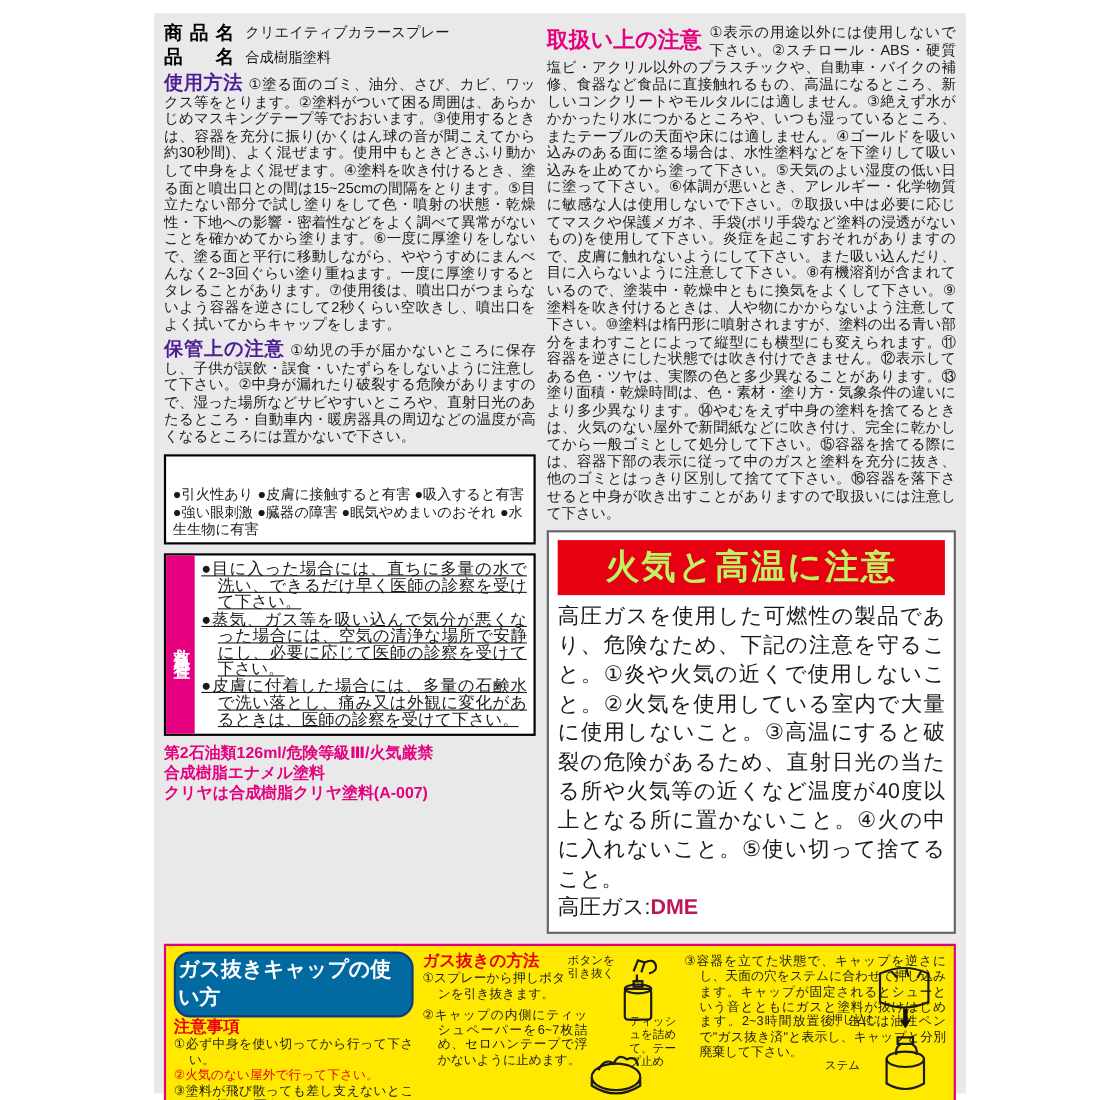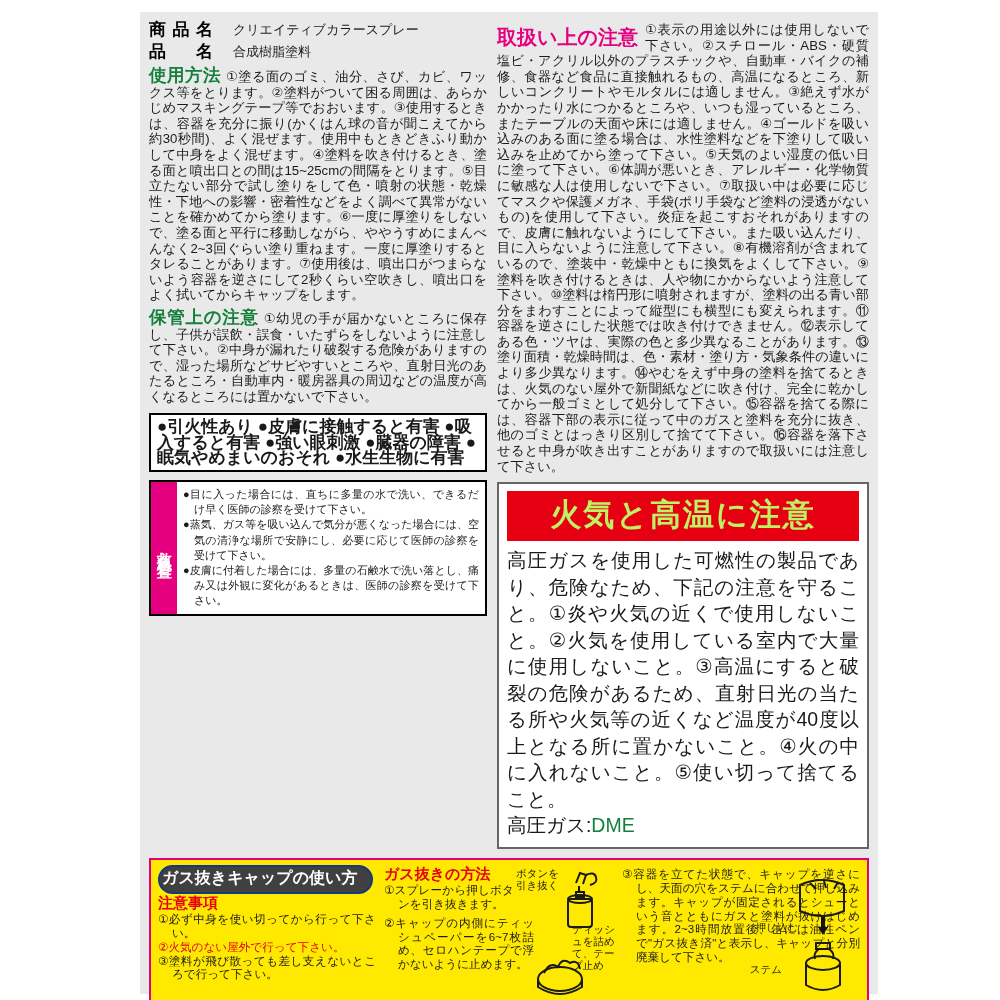--- a/index.html
+++ b/index.html
@@ -14,81 +14,81 @@
     background:#e9e9e9; padding:8px 9px 6px 9px;
   }
   .columns { display:flex; gap:10px; }
   .col-left { width:338px; flex:none; }
   .col-right { flex:1; min-width:0; }
 
   
   .spec-row { display:flex; margin-bottom:3px; }
   .spec-label {
     width:64px; flex:none; font-weight:bold; font-size:17px; color:#000;
-    text-align:justify; text-align-last:justify; margin-right:20px; line-height:19px;
+    text-align:justify; text-align-last:justify; margin-right:10px; line-height:19px;
   }
   .spec-value { font-size:13px; line-height:15.5px; padding-top:2px; }
 
   
   .para { font-size:13.2px; line-height:15.6px; text-align:justify; margin-top:7px; }
-  .inline-heading { color:#15803d; font-weight:bold; font-size:17.5px; margin-right:5px; }
+  .inline-heading { color:#4c1d95; font-weight:bold; font-size:17.5px; margin-right:5px; }
   .float-heading {
     float:left; color:#e4007f; font-weight:bold; font-size:20px;
     line-height:31px; margin-right:7px;
   }
 
   
   .danger-box { margin-top:9px; border:2px solid #000; background:#fff; }
   .danger-top { display:flex; border-bottom:2px solid #777; height:58px; }
   .danger-word {
     width:112px; flex:none; border-right:2px solid #777;
     display:flex; align-items:center; justify-content:center;
     font-size:26px; font-weight:bold; letter-spacing:6px; color:#000;
   }
   .picto-row { flex:1; display:flex; align-items:center; justify-content:center; gap:18px; }
-  .hazard-list { padding:4px 6px; font-size:17px; line-height:15.5px; font-weight:bold; }
+  .hazard-list { padding:4px 6px; font-size:13px; line-height:15.5px; font-weight:normal;margin-top:23px; }
 
   
   .firstaid-box { margin-top:8px; border:2px solid #000; background:#fff; display:flex; }
   .firstaid-tab {
     width:26px; flex:none; background:#e4007f; color:#fff; font-weight:bold;
     writing-mode:vertical-rl; text-orientation:upright;
     display:flex; align-items:center; justify-content:center;
     font-size:15px; letter-spacing:4px;
   }
   .firstaid-items { padding:5px 6px; }
   .firstaid-items div {
-    font-size:11px; line-height:15.2px; text-align:justify;
-    padding-left:1em; text-indent:-1em;
+    font-size:15px; line-height:15.2px; text-align:justify;
+    padding-left:1em; text-indent:-1em;text-decoration:underline;
   }
 
   
   .classification { margin-top:7px; color:#e4007f; font-size:14.5px; line-height:18px; font-weight:bold; }
 
   
   .fire-box { margin-top:8px; border:2px solid #666; background:#fff; padding:7px 8px 9px 8px; }
   .fire-banner {
     background:#e60012; color:#bef264; text-align:center;
     font-size:31px; font-weight:bold; letter-spacing:2px; padding:3px 0 5px 0;
   }
   .fire-text { margin-top:6px; font-size:19.5px; line-height:26.5px; text-align:justify; }
   .gas-line { font-size:19.5px; line-height:26px; }
-  .gas-value { color:#15803d; font-weight:normal; }
+  .gas-value { color:#be185d; font-weight:bold; }
 
   
   .yellow-section {
     margin-top:9px; background:#ffe900; border:2px solid #e4007f;
     display:flex; gap:8px; padding:5px 7px 6px 7px; height:147px;
   }
   .ycol1 { width:218px; flex:none; }
   .ycol2 { width:230px; flex:none; position:relative; }
   .ycol3 { flex:1; position:relative; }
   .ytitle {
-    display:inline-block; background:#404040; color:#fff; font-weight:bold;
-    font-size:16px; border:2px solid #123a7e; border-radius:15px;
+    display:inline-block; background:#0369a1; color:#fff; font-weight:bold;
+    font-size:19px; border:2px solid #123a7e; border-radius:15px;
     padding:1px 14px 3px 2px;
   }
   .ynotes-title, .ymethod-title { color:#e60012; font-weight:bold; font-size:15px; line-height:18px; }
   .ylist div {
     font-size:11.6px; line-height:13.8px; text-align:justify;
     padding-left:1.2em; text-indent:-1.2em;
   }
   .ylist .red { color:#e60012; }
   .ystep { margin-bottom:5px; }
   .ycaption { font-size:10.5px; line-height:12px; position:absolute; }
@@ -132,20 +132,25 @@
 
         <div class="firstaid-box">
           <div class="firstaid-tab">救急処置</div>
           <div class="firstaid-items">
             <div>●目に入った場合には、直ちに多量の水で洗い、できるだけ早く医師の診察を受けて下さい。</div>
             <div>●蒸気、ガス等を吸い込んで気分が悪くなった場合には、空気の清浄な場所で安静にし、必要に応じて医師の診察を受けて下さい。</div>
             <div>●皮膚に付着した場合には、多量の石鹸水で洗い落とし、痛み又は外観に変化があるときは、医師の診察を受けて下さい。</div>
           </div>
         </div>
 
+        <div class="classification">
+          <div>第2石油類126ml/危険等級Ⅲ/火気厳禁</div>
+          <div>合成樹脂エナメル塗料</div>
+          <div>クリヤは合成樹脂クリヤ塗料(A-007)</div>
+        </div>
       </div>
 
       <div class="col-right">
         <div class="para" style="margin-top:2px;">
           <span class="float-heading">取扱い上の注意</span><span>①表示の用途以外には使用しないで下さい。②スチロール・ABS・硬質塩ビ・アクリル以外のプラスチックや、自動車・バイクの補修、食器など食品に直接触れるもの、高温になるところ、新しいコンクリートやモルタルには適しません。③絶えず水がかかったり水につかるところや、いつも湿っているところ、またテーブルの天面や床には適しません。④ゴールドを吸い込みのある面に塗る場合は、水性塗料などを下塗りして吸い込みを止めてから塗って下さい。⑤天気のよい湿度の低い日に塗って下さい。⑥体調が悪いとき、アレルギー・化学物質に敏感な人は使用しないで下さい。⑦取扱い中は必要に応じてマスクや保護メガネ、手袋(ポリ手袋など塗料の浸透がないもの)を使用して下さい。炎症を起こすおそれがありますので、皮膚に触れないようにして下さい。また吸い込んだり、目に入らないように注意して下さい。⑧有機溶剤が含まれているので、塗装中・乾燥中ともに換気をよくして下さい。⑨塗料を吹き付けるときは、人や物にかからないよう注意して下さい。⑩塗料は楕円形に噴射されますが、塗料の出る青い部分をまわすことによって縦型にも横型にも変えられます。⑪容器を逆さにした状態では吹き付けできません。⑫表示してある色・ツヤは、実際の色と多少異なることがあります。⑬塗り面積・乾燥時間は、色・素材・塗り方・気象条件の違いにより多少異なります。⑭やむをえず中身の塗料を捨てるときは、火気のない屋外で新聞紙などに吹き付け、完全に乾かしてから一般ゴミとして処分して下さい。⑮容器を捨てる際には、容器下部の表示に従って中のガスと塗料を充分に抜き、他のゴミとはっきり区別して捨てて下さい。⑯容器を落下させると中身が吹き出すことがありますので取扱いには注意して下さい。</span>
         </div>
 
         <div class="fire-box">
           <div class="fire-banner">火気と高温に注意</div>
           <div class="fire-text">高圧ガスを使用した可燃性の製品であり、危険なため、下記の注意を守ること。①炎や火気の近くで使用しないこと。②火気を使用している室内で大量に使用しないこと。③高温にすると破裂の危険があるため、直射日光の当たる所や火気等の近くなど温度が40度以上となる所に置かないこと。④火の中に入れないこと。⑤使い切って捨てること。</div>

